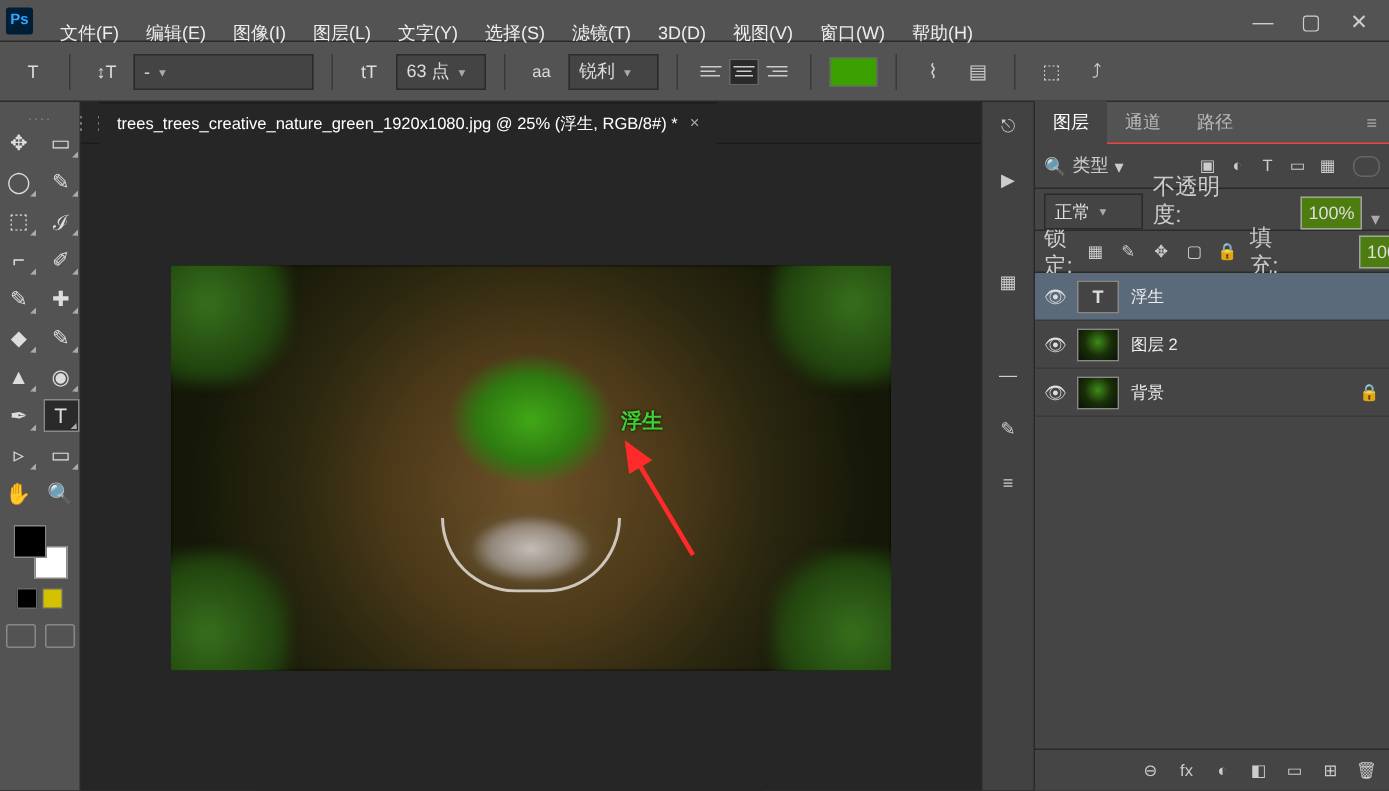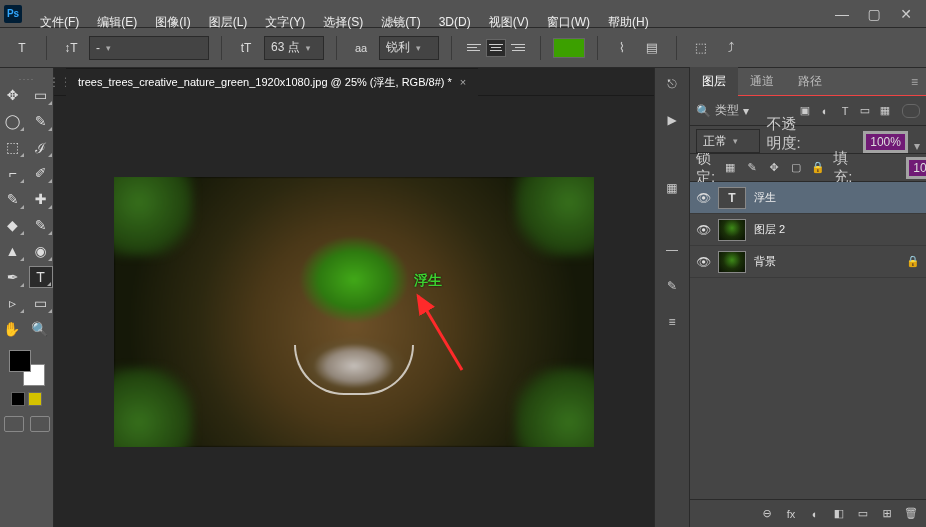--- a/index.html
+++ b/index.html
@@ -8,21 +8,21 @@
 .menubar { height:28px; background:#535353; border-bottom:1px solid #2a2a2a; padding:0 4px; gap:2px; }
 .ps-logo { width:18px; height:18px; background:#001e36; color:#31a8ff; display:flex; align-items:center; justify-content:center; font-size:10px; font-weight:bold; border-radius:2px; margin-right:8px; }
 .menu-item { padding:4px 8px; cursor:default; color:#eee;margin-top:17px; }
 .winctl { margin-left:auto; display:flex; }
 .winbtn { width:32px; height:22px; display:flex; align-items:center; justify-content:center; color:#ccc; font-size:14px; }
 .optbar { height:40px; background:#535353; border-bottom:1px solid #2a2a2a; padding:0 10px; gap:6px; }
 .opt-icon { width:24px; height:24px; display:flex; align-items:center; justify-content:center; color:#ddd; }
 .sep { width:1px; height:24px; background:#3a3a3a; margin:0 6px; }
 .dd { background:#444; border:1px solid #2a2a2a; height:24px; display:flex; align-items:center; padding:0 6px; color:#ddd; position:relative; }
 .dd::after { content:"▾"; margin-left:6px; font-size:9px; color:#aaa; }
-.num { background:#701a75; border:3px solid #a3a3a3; height:22px; width:46px; display:flex; align-items:center; padding:0 4px; justify-content:flex-end;margin-left:46px; }
+.num { background:#4d7c0f; border:1px solid #a3a3a3; height:22px; width:46px; display:flex; align-items:center; padding:0 4px; justify-content:flex-end;margin-left:46px; }
 .swatch { width:32px; height:20px; background:#3ca000; border:1px solid #666; }
 .ico { width:24px; height:24px; display:flex; align-items:center; justify-content:center; color:#ccc; font-size:13px; }
 .align-group { display:flex; gap:2px; }
 .align-btn { width:20px; height:18px; display:flex; flex-direction:column; justify-content:center; gap:2px; padding:2px; border:1px solid transparent; }
 .align-btn.active { background:#2a2a2a; border-color:#666; }
 .align-btn span { height:1px; background:#ccc; }
 .main { display:flex; height:459px; }
 .toolbar { width:54px; background:#535353; border-right:1px solid #2a2a2a; display:flex; flex-direction:column; align-items:center; padding-top:6px; }
 .tool-handle { width:30px; height:6px; display:flex; justify-content:center; margin-bottom:4px; }
 .tool-handle::before { content:"····"; color:#888; font-size:9px; letter-spacing:1px; }

